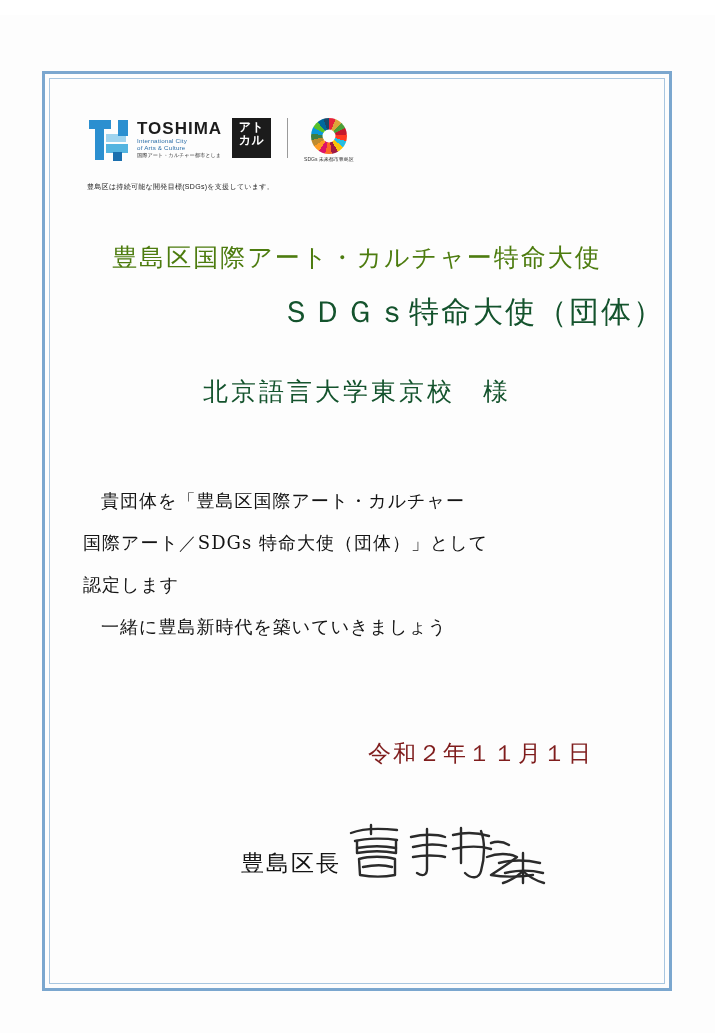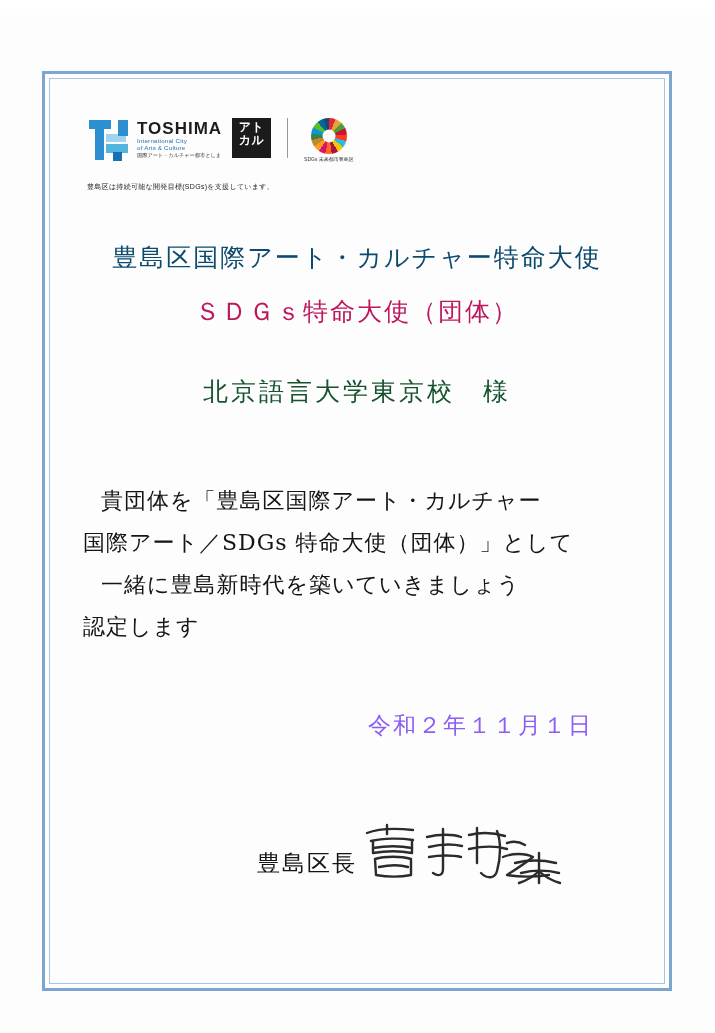--- a/index.html
+++ b/index.html
@@ -194,67 +194,68 @@
     position: absolute;
     left: 0;
     top: 160px;
     width: 616px;
     text-align: center;
   }
   .title-1 {
     font-size: 25px;
     letter-spacing: 2px;
     line-height: 40px;
-    color: #0c4a6e;
+    color: #4d7c0f;
   }
   .title-2 {
-    font-size: 25px;
+    font-size: 30px;
     letter-spacing: 2px;
     line-height: 40px;
     margin-top: 14px;
-    color: #be185d;
+    color: #14532d;
+    text-align: right;
   }
   .recipient {
     font-size: 25px;
     letter-spacing: 3px;
     line-height: 40px;
     margin-top: 40px;
     color: #14532d;
   }
 
   
   .body-block {
     position: absolute;
     left: 34px;
     top: 402px;
     width: 550px;
-    font-size: 22px;
+    font-size: 18px;
     line-height: 42px;
     letter-spacing: 1px;
     color: #141414;
   }
   .body-line {
     white-space: nowrap;
   }
   .body-line.indent {
     text-indent: 18px;
   }
 
   
   .date-line {
     position: absolute;
     right: 72px;
-    top: 632px;
+    top: 660px;
     font-size: 23px;
     letter-spacing: 2px;
-    color: #8b5cf6;
+    color: #7f1d1d;
   }
   .sign-row {
     position: absolute;
-    left: 208px;
+    left: 192px;
     top: 745px;
     display: flex;
     align-items: flex-end;
   }
   .sign-title {
     font-size: 23px;
     letter-spacing: 2px;
     color: #141414;
     padding-bottom: 6px;
   }
@@ -311,22 +312,22 @@
 
     <div class="title-block">
       <div class="title-1">豊島区国際アート・カルチャー特命大使</div>
       <div class="title-2">ＳＤＧｓ特命大使（団体）</div>
       <div class="recipient">北京語言大学東京校　様</div>
     </div>
 
     <div class="body-block">
       <div class="body-line indent">貴団体を「豊島区国際アート・カルチャー</div>
       <div class="body-line">国際アート／SDGs 特命大使（団体）」として</div>
+      <div class="body-line">認定します</div>
       <div class="body-line indent">一緒に豊島新時代を築いていきましょう</div>
-      <div class="body-line">認定します</div>
     </div>
 
     <div class="date-line">令和２年１１月１日</div>
 
     <div class="sign-row">
       <div class="sign-title">豊島区長</div>
       <div class="signature">
         <svg width="205" height="62" viewBox="0 0 205 62" fill="none" stroke="#2b2b2b" stroke-width="2.4" stroke-linecap="round" stroke-linejoin="round">
 
           <path d="M10 10 C20 6, 38 5, 56 7"></path>

